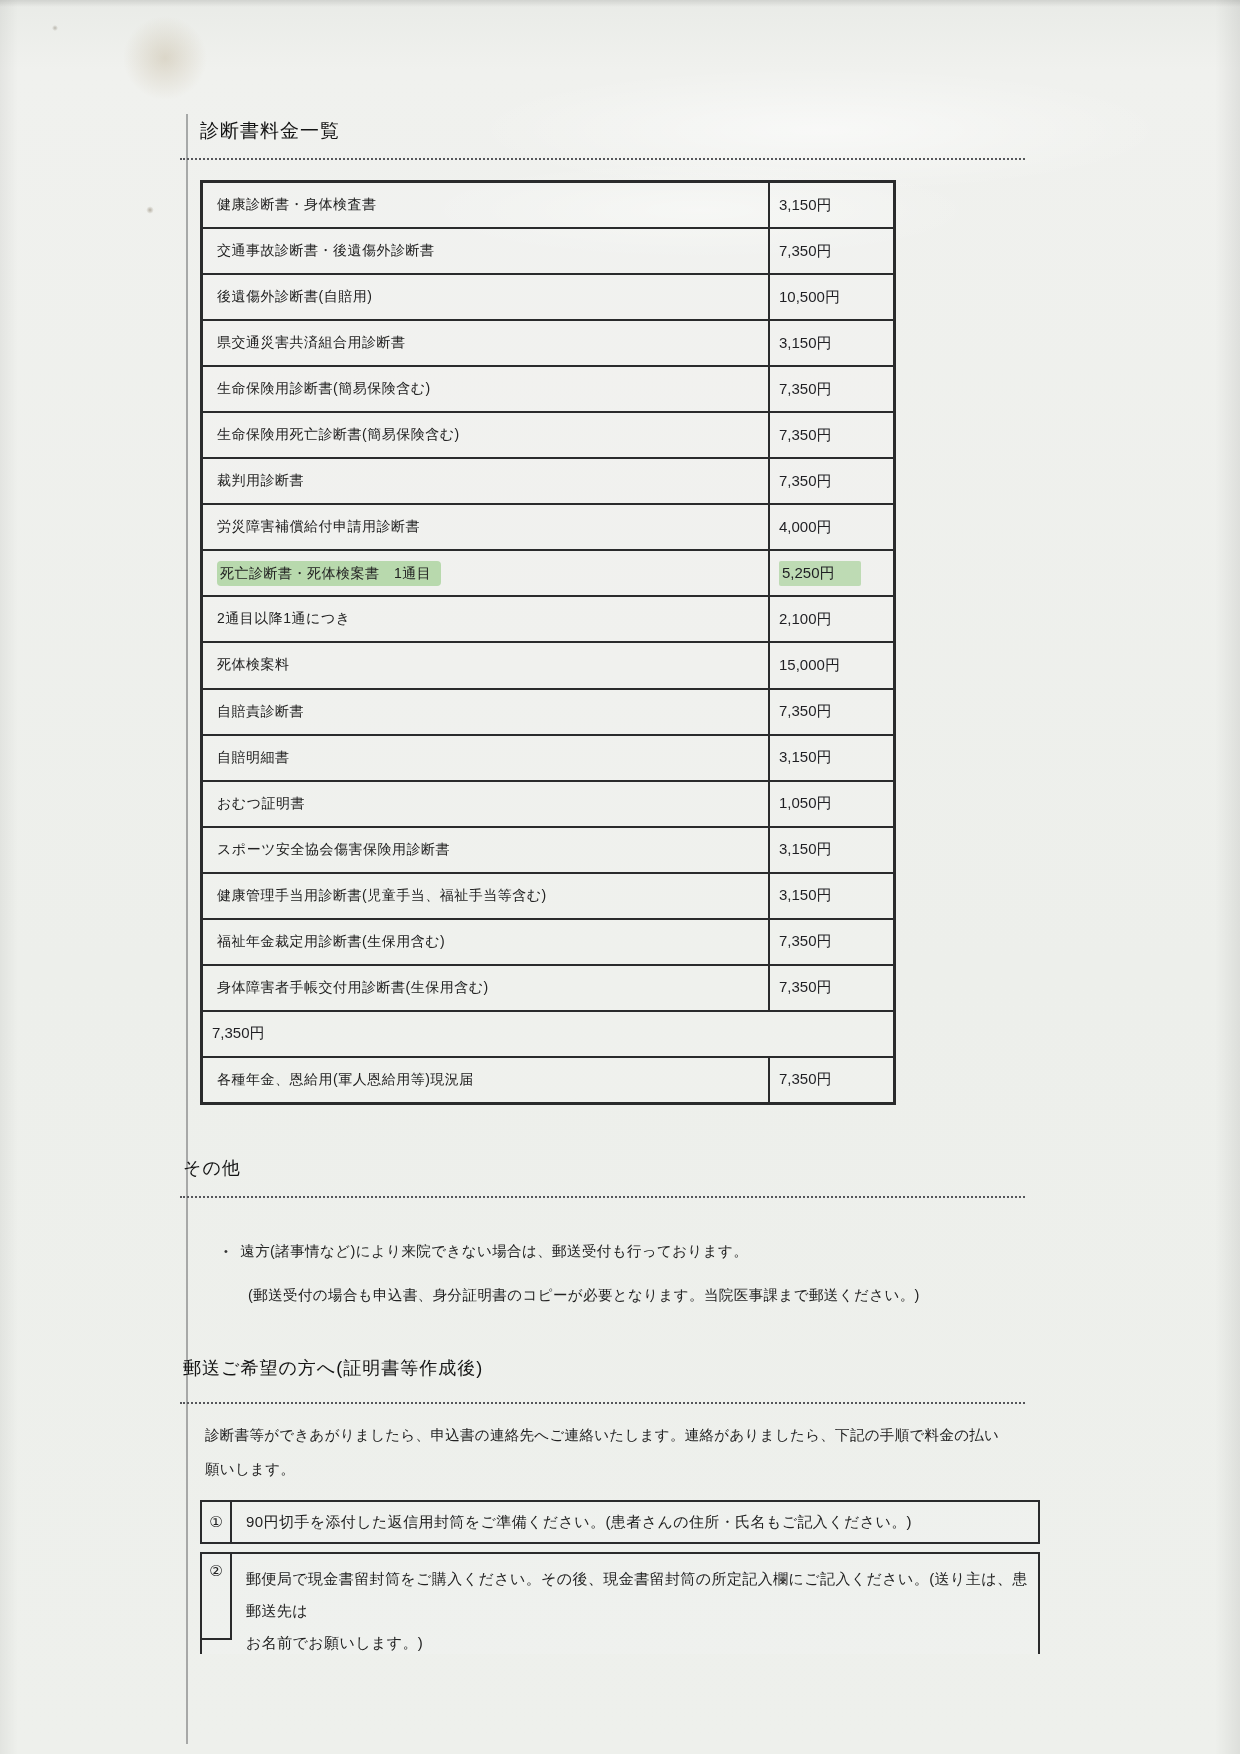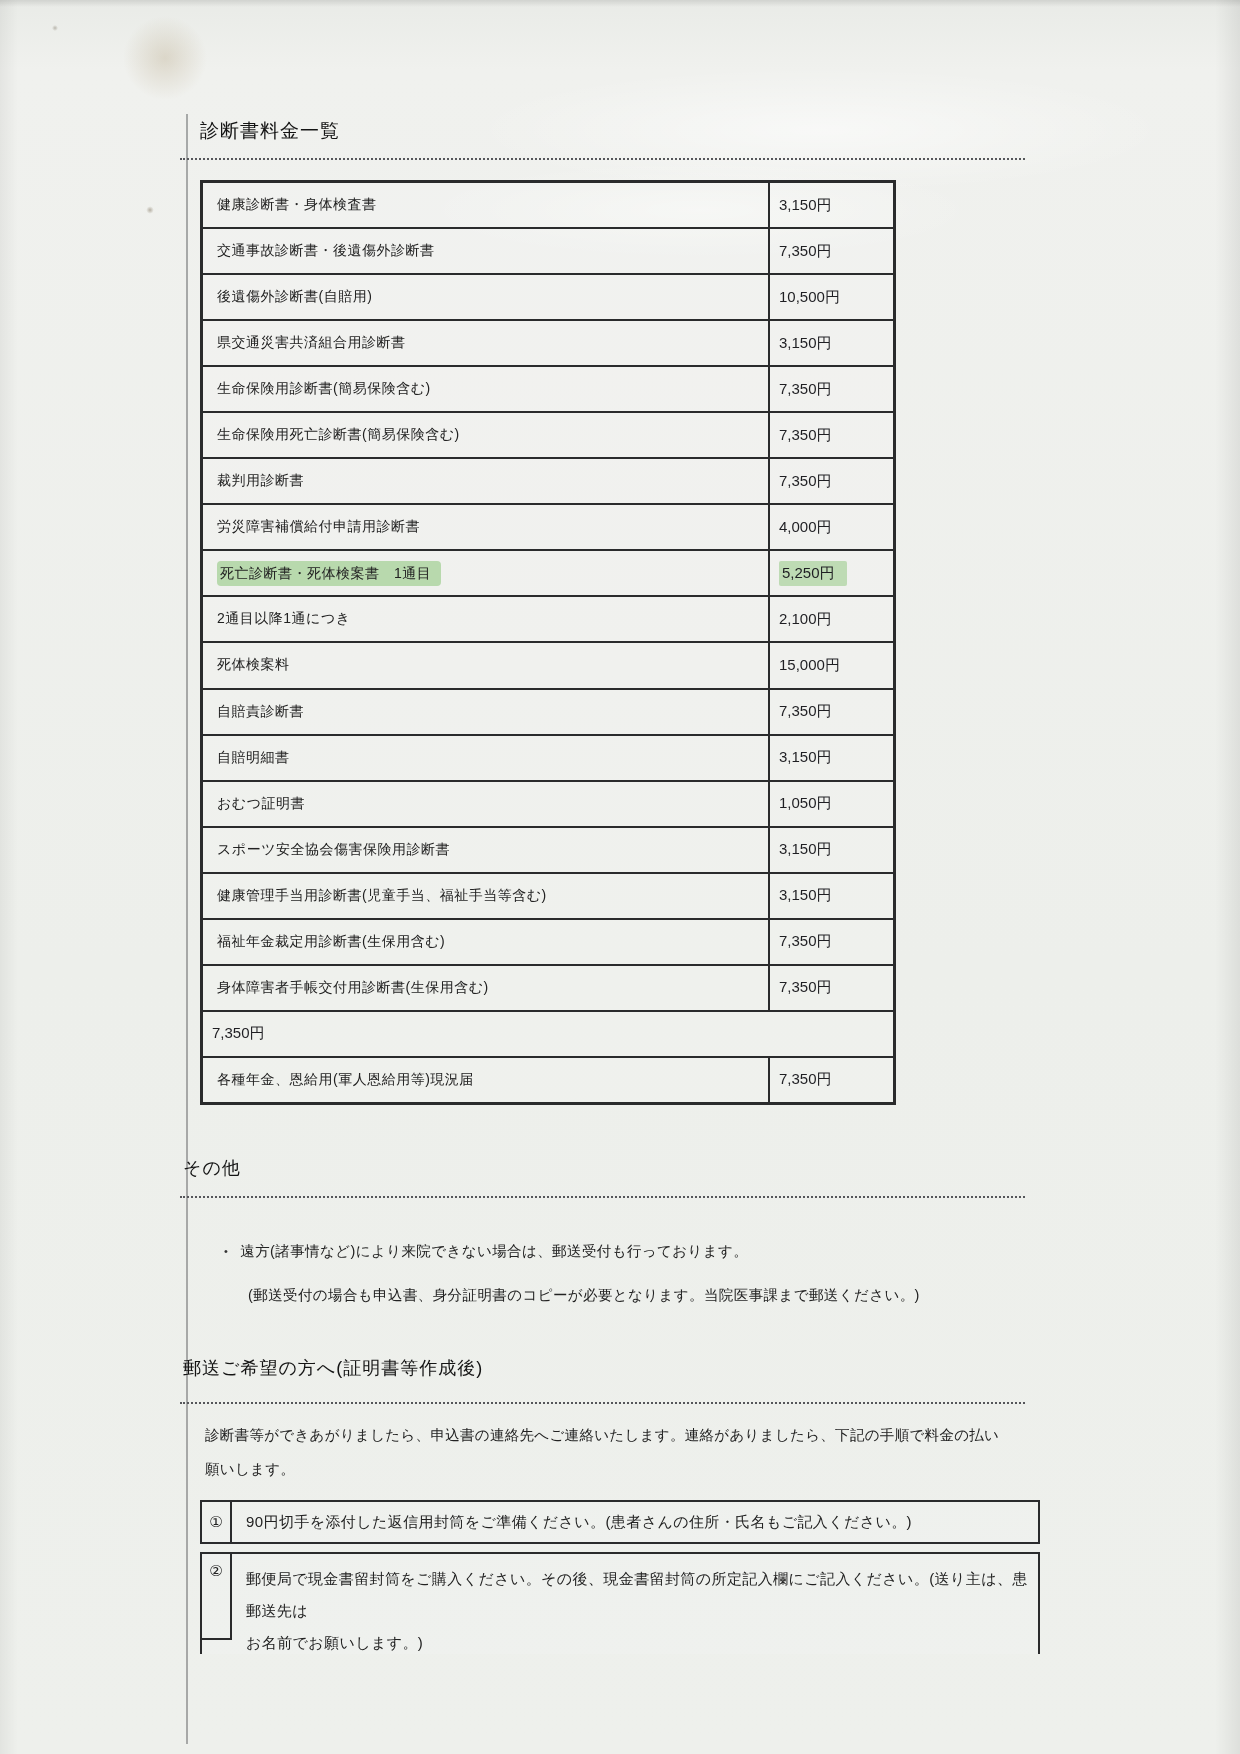--- a/index.html
+++ b/index.html
@@ -34,21 +34,21 @@
     display:flex;flex-direction:column;background:rgba(255,255,255,0.12);
   }
   .frow{flex:1;display:flex;border-bottom:2px solid #2a2b2c;box-sizing:border-box;}
   .frow:last-child{border-bottom:none;}
   .fitem{
     flex:1;border-right:2px solid #2a2b2c;display:flex;align-items:center;
     padding-left:14px;font-size:14px;letter-spacing:.5px;color:#222;
   }
   .fprice{width:114px;display:flex;align-items:center;padding-left:9px;font-size:15px;color:#1f1f23;}
   .hl{background:rgba(128,193,108,0.5);padding:4px 10px 3px 3px;border-radius:4px;}
-  .hl-price{background:rgba(128,193,108,0.45);padding:3px 12px 3px 3px;border-radius:2px;}
+  .hl-price{background:rgba(128,193,108,0.45);padding:3px 26px 3px 3px;border-radius:2px;}
 
   .bullets{position:absolute;left:224px;top:1214px;font-size:14.5px;color:#222;margin-top:28px;}
   .bullets .b{margin-bottom:13px;display:flex;align-items:flex-start;letter-spacing:.4px;}
   .bullets .b::before{content:"•";font-size:11px;margin:3px 12px 0 0;color:#333;}
   .note{position:absolute;left:248px;top:1286px;font-size:14.5px;letter-spacing:.4px;color:#222;white-space:nowrap;}
   .intro{position:absolute;left:205px;top:1418px;font-size:14.5px;line-height:34px;letter-spacing:.3px;color:#222;white-space:nowrap;}
 
   .stepbox{position:absolute;left:200px;width:840px;border:2px solid #2a2b2c;box-sizing:border-box;display:flex;background:rgba(255,255,255,0.10);}
   .step1{top:1500px;height:44px;}
   .step2{top:1552px;height:102px;border-bottom:none;}

